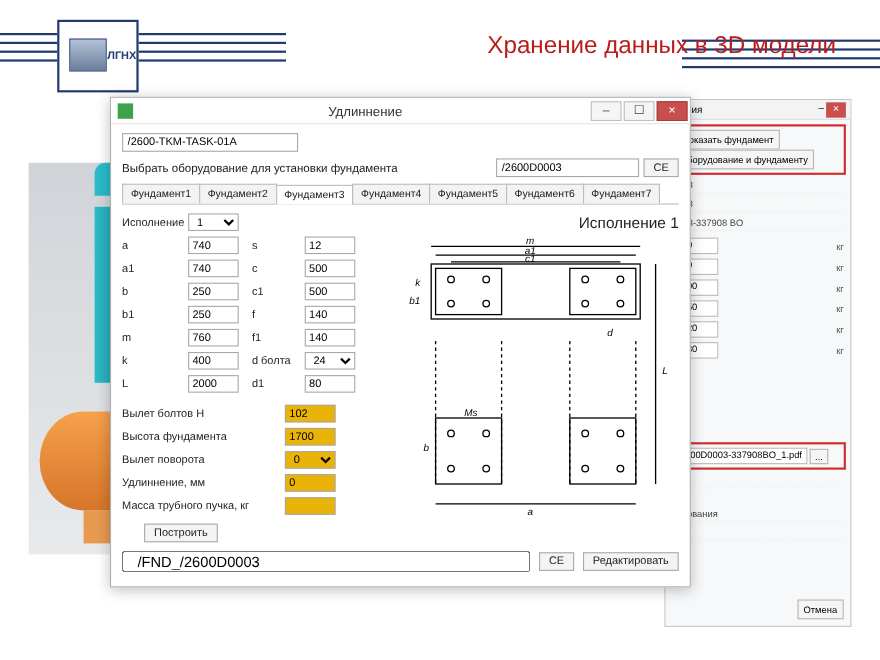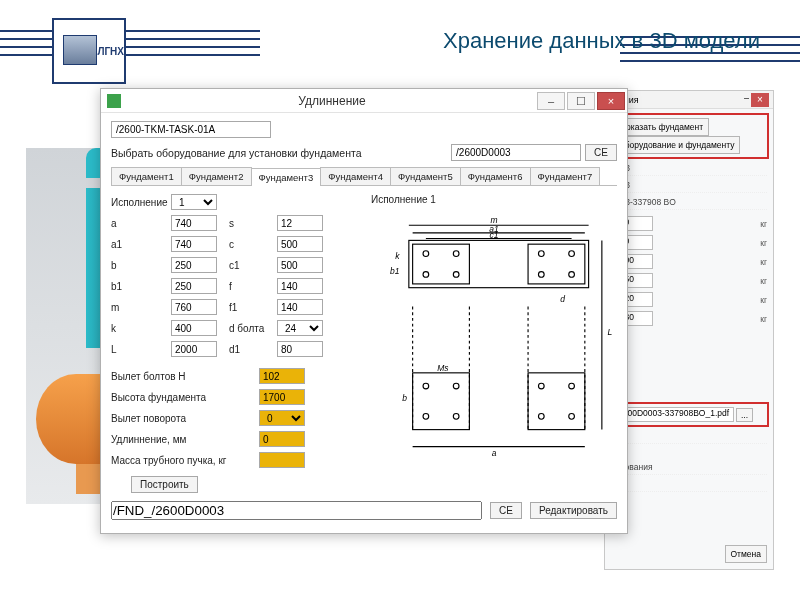--- a/index.html
+++ b/index.html
@@ -5,21 +5,21 @@
   * { box-sizing: border-box; margin: 0; padding: 0; font-family: Arial, sans-serif; }
   body { width: 800px; height: 600px; background: #fff; position: relative; overflow: hidden; }
 
   
   .header-lines { position: absolute; top: 30px; left: 0; width: 260px; height: 40px; }
   .header-lines .hline { height: 2px; background: #1f3b70; margin-bottom: 6px; }
   .logo-box { position: absolute; top: 18px; left: 52px; width: 74px; height: 66px; background: #fff; border: 2px solid #1f3b70; display: flex; flex-direction: row; align-items: center; justify-content: flex-end; padding-bottom: 3px; }
   .logo-box .logo-graphic { width: 34px; height: 30px; background: linear-gradient(to top,#6a7e9c 0%,#b3c2d6 100%); border: 1px solid #1f3b70; }
   .logo-box .logo-text { font-size: 10px; font-weight: bold; color: #1f3b70; margin-top: 4px; }
 
-  .page-title { position: absolute; top: 28px; right: 40px; text-align: right; color: #0c4a6e; font-size: 22px; font-weight: 400; line-height: 1.2; }
+  .page-title { position: absolute; top: 28px; right: 40px; text-align: right; color: #b91c1c; font-size: 22px; font-weight: 400; line-height: 1.2; }
 
   
   .viewport-bg { position: absolute; top: 148px; left: 26px; width: 120px; height: 356px; background: linear-gradient(to bottom,#d0d4d8 0%,#e8eaec 100%); }
   .vessel-body { position: absolute; bottom: 40px; left: 10px; width: 160px; height: 90px; background: linear-gradient(#f6a14b,#d6752a); border-radius: 40px/45px; }
   .pipe1 { position: absolute; top: 40px; left: 60px; width: 30px; height: 160px; background: linear-gradient(90deg,#2bbbc9,#27a1ad); }
   .pipe2 { position: absolute; top: 30px; left: 90px; width: 30px; height: 170px; background: linear-gradient(90deg,#2bbbc9,#27a1ad); }
   .pipe3 { position: absolute; top: 0; left: 60px; width: 60px; height: 30px; background: #2bbbc9; border-radius: 10px 10px 0 0; }
   .mount { position: absolute; bottom: 10px; left: 50px; width: 30px; height: 30px; background: #e89950; }
 
   
@@ -47,39 +47,39 @@
   .field-row { display: flex; align-items: center; margin-bottom: 6px; }
   .field-row label { flex: 1; }
   .field-row .txt { border: 1px solid #a8a8a8; background: #fff; height: 17px; font-size: 10px; padding: 0 4px; }
   .btn { background: #f4f4f4; border: 1px solid #a8a8a8; padding: 2px 8px; font-size: 10px; color: #222; margin-left: 4px; }
   .sel { border: 1px solid #a8a8a8; background: #fff; height: 17px; font-size: 10px; }
 
   .tabstrip { display: flex; border-bottom: 1px solid #bcbcbc; margin-top: 4px; }
   .tab { border: 1px solid #bcbcbc; border-bottom: none; padding: 3px 7px; font-size: 9.5px; background: #f3f3f3; margin-right: -1px; }
   .tab.active { background: #fff; position: relative; top: 1px; }
 
-  .tab-content { display: flex; margin-top: 8px; gap: 24px; }
+  .tab-content { display: flex; margin-top: 8px; }
   .params-col { width: 230px; }
   .param-row { display: flex; align-items: center; margin-bottom: 5px; }
   .param-row .plabel { width: 60px; font-size: 10px; }
   .param-row .pinput { border: 1px solid #a8a8a8; background: #fff; width: 46px; height: 16px; font-size: 10px; padding: 0 3px; }
   .param-row .pinput.sel { width: 46px; }
   .param-gap { width: 12px; }
   .param-row .plabel2 { width: 48px; font-size: 10px; }
 
   .long-row { display: flex; align-items: center; margin-bottom: 5px; }
   .long-row .llabel { width: 148px; font-size: 10px; }
   .long-row .linput { border: 1px solid #a8a8a8; background: #eab308; width: 46px; height: 16px; font-size: 10px; padding: 0 3px; }
 
   .diagram { flex: 1; position: relative; border: none; margin-left: 6px; }
-  .diagram .dtitle { font-size: 10px; text-align: left; }
+  .diagram .dtitle { font-size: 14px; text-align: right; }
   .diagram svg { width: 100%; height: 260px; }
 
   .bottom-row { display: flex; align-items: center; gap: 4px; margin-top: 8px; }
-  .bottom-row .txt { flex: 1; }
+  .bottom-row .txt { flex: 1; padding-left: 12px; }
 
 </style>
 </head>
 <body>
 
 <div class="header-lines">
   <div class="hline"></div>
     <div class="hline"></div>
     <div class="hline"></div>
     <div class="hline"></div>

